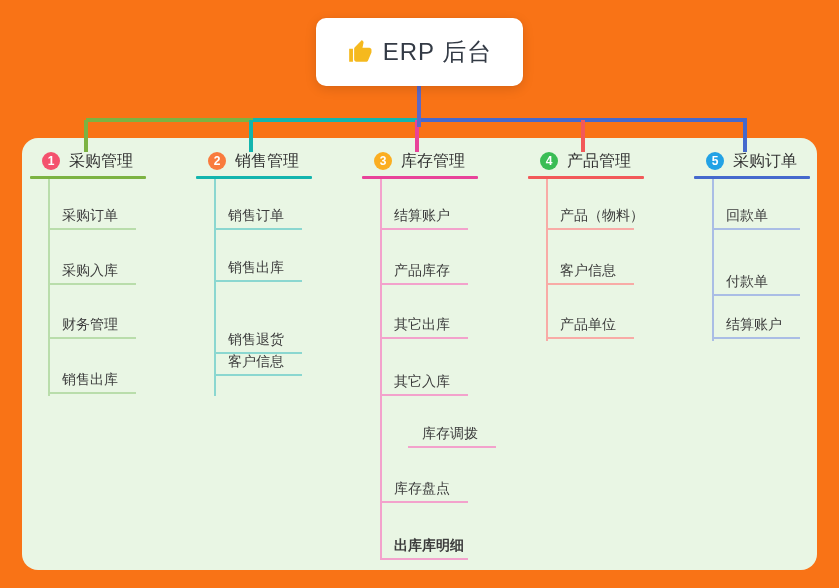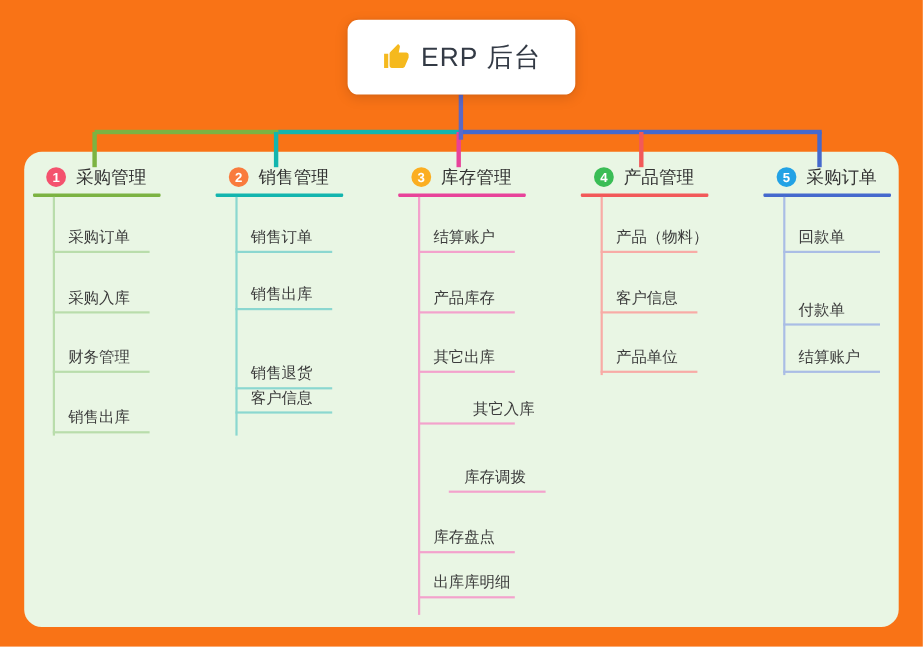--- a/index.html
+++ b/index.html
@@ -124,33 +124,33 @@
     <span class="child-line" style="background: rgb(243, 162, 204);"></span>
   </div>
         <div class="child" style="top: 108.5px;">
     <span class="child-label">产品库存</span>
     <span class="child-line" style="background: rgb(243, 162, 204);"></span>
   </div>
         <div class="child" style="top: 163px;">
     <span class="child-label">其它出库</span>
     <span class="child-line" style="background: rgb(243, 162, 204);"></span>
   </div>
-        <div class="child" style="top: 210px; padding-left: 36px;">
+        <div class="child" style="top: 220px;">
     <span class="child-label">其它入库</span>
     <span class="child-line" style="background: rgb(243, 162, 204);"></span>
   </div>
         <div class="child" style="top: 272px; margin-left: 28px;">
     <span class="child-label">库存调拨</span>
     <span class="child-line" style="background: rgb(243, 162, 204);"></span>
   </div>
         <div class="child" style="top: 326.5px;">
     <span class="child-label">库存盘点</span>
     <span class="child-line" style="background: rgb(243, 162, 204);"></span>
   </div>
-        <div class="child" style="top: 368px;">
+        <div class="child" style="top: 384px; font-weight: bold;">
     <span class="child-label">出库库明细</span>
     <span class="child-line" style="background: rgb(243, 162, 204);"></span>
   </div>
       </div>
       <div class="branch" style="left: 528px;">
     <div class="hdr">
       <span class="badge" style="background: rgb(58, 189, 85);">4</span>
       <span class="title">产品管理</span>
     </div>
     <div class="hdr-line" style="background: rgb(242, 89, 89);"></div>

